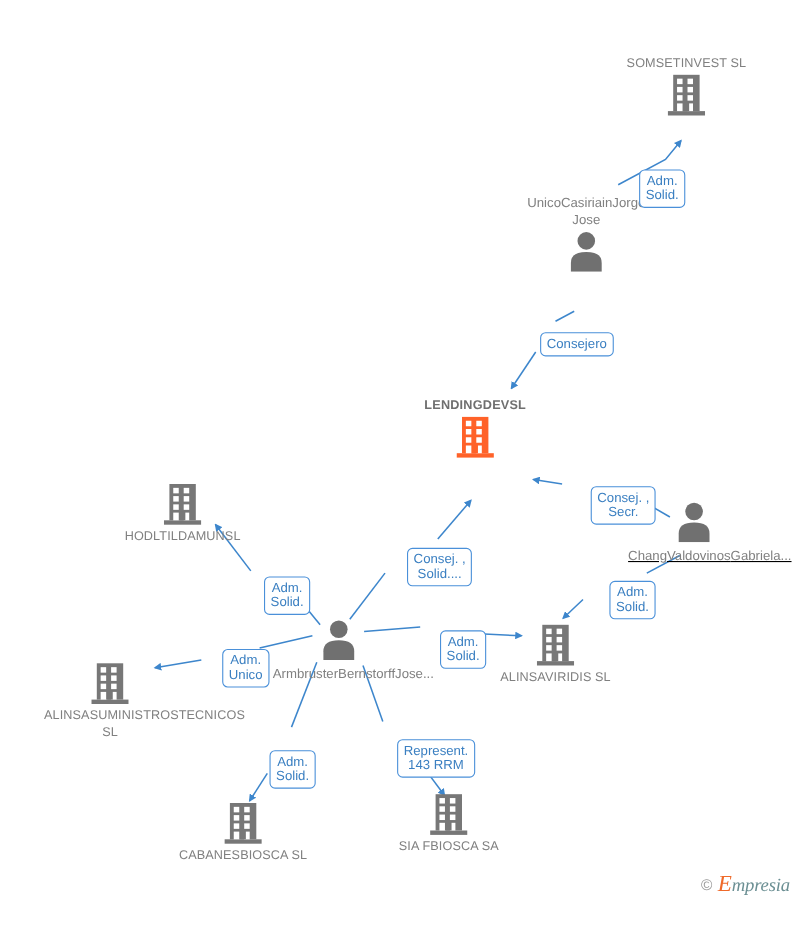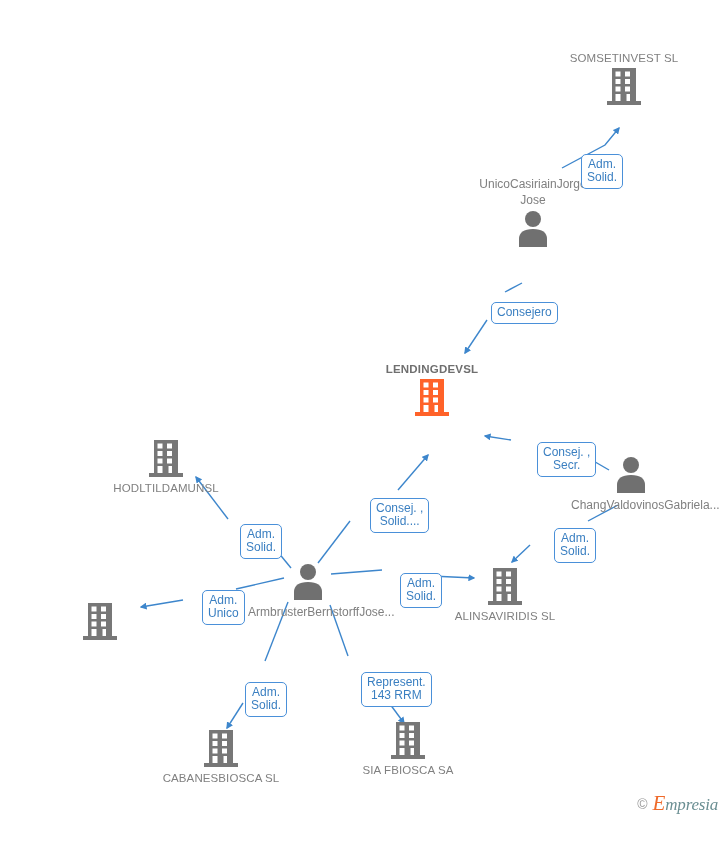--- a/index.html
+++ b/index.html
@@ -185,21 +185,21 @@
             <rect x="8.5" y="12" width="5" height="5" fill="#fff"></rect>
             <rect x="18" y="12" width="5" height="5" fill="#fff"></rect>
             <rect x="8.5" y="19.5" width="5" height="5" fill="#fff"></rect>
             <rect x="18" y="19.5" width="5" height="5" fill="#fff"></rect>
             <rect x="8.5" y="27" width="5" height="7" fill="#fff"></rect>
             <rect x="18" y="27" width="5" height="7" fill="#fff"></rect>
             <rect x="14.5" y="26" width="5" height="8" fill="#777777"></rect>
           </svg></span>
         <span class="label"><span>HODLTILDAMUN</span><span>SL</span></span>
       </div>
-      <div class="node person label-below" style="left: 631px; top: 455px;">
+      <div class="node person label-below" style="left: 631px; top: 455px; text-decoration: underline;">
         <span class="icon-wrap"><svg width="34" height="38" viewBox="0 0 34 38">
             <circle cx="17" cy="10" r="8" fill="#707070"></circle>
             <path d="M 3 38 L 3 30 Q 3 20 17 20 Q 31 20 31 30 L 31 38 Z" fill="#707070"></path>
           </svg></span>
         <span class="label"><span>Chang</span><span>Valdovinos</span><span>Gabriela...</span></span>
       </div>
       <div class="node person label-below" style="left: 308px; top: 562px;">
         <span class="icon-wrap"><svg width="34" height="38" viewBox="0 0 34 38">
             <circle cx="17" cy="10" r="8" fill="#707070"></circle>
             <path d="M 3 38 L 3 30 Q 3 20 17 20 Q 31 20 31 30 L 31 38 Z" fill="#707070"></path>
@@ -229,20 +229,21 @@
             <rect x="8.5" y="4.5" width="5" height="5" fill="#fff"></rect>
             <rect x="18" y="4.5" width="5" height="5" fill="#fff"></rect>
             <rect x="8.5" y="12" width="5" height="5" fill="#fff"></rect>
             <rect x="18" y="12" width="5" height="5" fill="#fff"></rect>
             <rect x="8.5" y="19.5" width="5" height="5" fill="#fff"></rect>
             <rect x="18" y="19.5" width="5" height="5" fill="#fff"></rect>
             <rect x="8.5" y="27" width="5" height="7" fill="#fff"></rect>
             <rect x="18" y="27" width="5" height="7" fill="#fff"></rect>
             <rect x="14.5" y="26" width="5" height="8" fill="#777777"></rect>
           </svg></span>
+        <span class="label"><span>ALINSA</span><span>SUMINISTROS</span><span>TECNICOS SL</span></span>
       </div>
       <div class="node company label-below" style="left: 221px; top: 729px;">
         <span class="icon-wrap"><svg width="34" height="40" viewBox="0 0 34 40">
             <rect x="5" y="1" width="24" height="33" fill="#777777"></rect>
             <rect x="0" y="34" width="34" height="4" fill="#777777"></rect>
             <rect x="8.5" y="4.5" width="5" height="5" fill="#fff"></rect>
             <rect x="18" y="4.5" width="5" height="5" fill="#fff"></rect>
             <rect x="8.5" y="12" width="5" height="5" fill="#fff"></rect>
             <rect x="18" y="12" width="5" height="5" fill="#fff"></rect>
             <rect x="8.5" y="19.5" width="5" height="5" fill="#fff"></rect>

